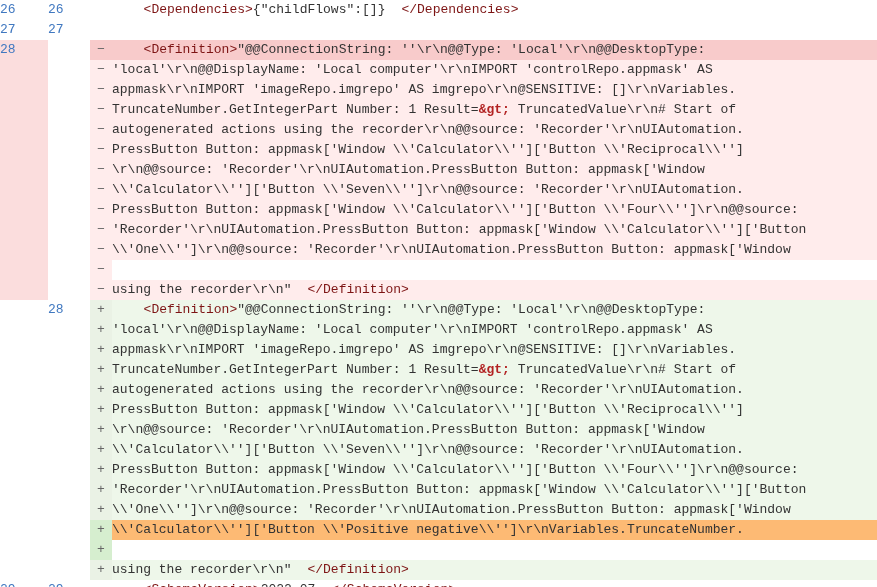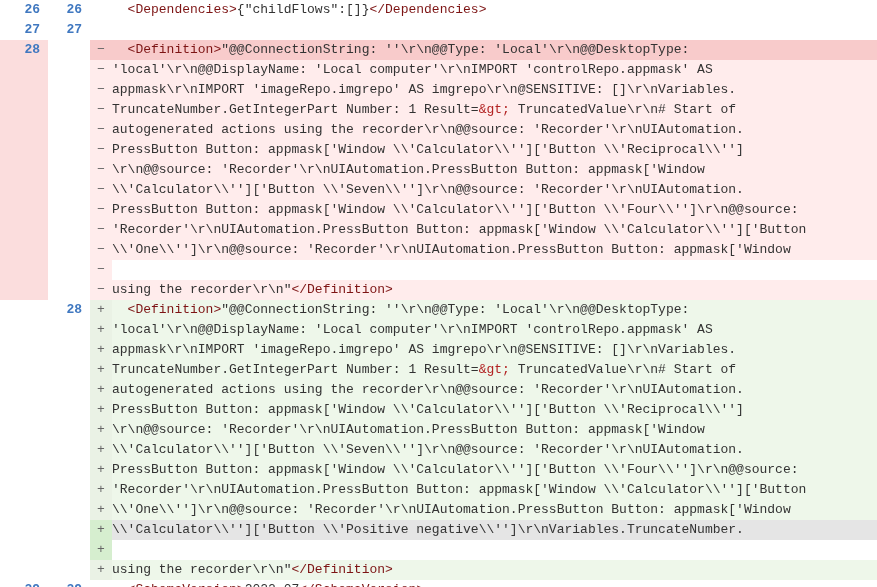--- a/index.html
+++ b/index.html
@@ -11,22 +11,20 @@
     color: #333;
     overflow: hidden;
   }
   .diff-container {
     width: 877px;
     height: 587px;
     display: flex;
   }
   .gutter {
     flex-shrink: 0;
-    text-align: right;
-    font-weight: bold;
   }
   .gutter-old {
     width: 48px;
     padding-right: 8px;
     color: #4078c0;
   }
   .gutter-new {
     width: 42px;
     padding-right: 8px;
     color: #4078c0;
@@ -47,26 +45,26 @@
     min-height: 20px;
   }
   .row.del .gutter-old { background: #fbdddd; }
   .row.del .gutter-new { background: #fbdddd00; }
   .row.del .marker-col { background: #ffecec; }
   .row.del .code-col { background: #ffecec; }
   .row.del-hl .code-col { background: #f8cbcb; }
   .row.del-hl .marker-col { background: #f8cbcb; }
   .row.add .marker-col { background: #eaf2e5; }
   .row.add .code-col { background: #eef7ea; }
-  .row.add-hl .code-col { background: #e5e5e5; }
+  .row.add-hl .code-col { background: #fdba74; }
   .row.add-hl .marker-col { background: #d6eecf; }
 
   
-  .tag { color: #7d1414; }
-  .red { color: #b22222; }
+  .tag { color: #7d1414; margin-left: 16px; }
+  .red { color: #b22222; font-weight: bold; }
 </style>
 </head>
 <body>
 
 <div class="diff-container" id="diff-root">
     <div style="width: 100%;">
       <div class="row ">
         <div class="gutter gutter-old">26</div>
         <div class="gutter gutter-new">26</div>
         <div class="marker-col"></div>

